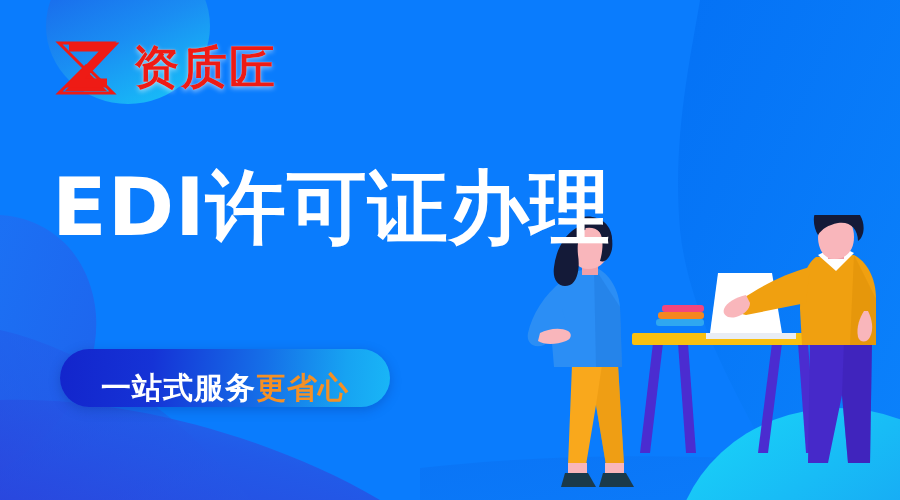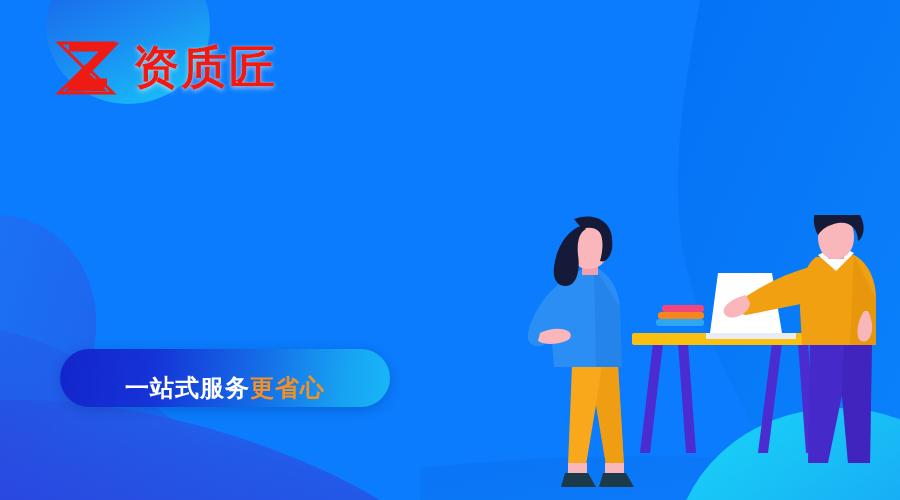--- a/index.html
+++ b/index.html
@@ -62,21 +62,21 @@
     width: 330px;
     height: 58px;
     border-radius: 29px;
     background: linear-gradient(95deg, #1325cc 0%, #1533d6 28%, #1570e8 62%, #17a3f2 86%, #19b6f7 100%);
     display: flex;
     align-items: center;
     justify-content: center;
     box-shadow: 0 3px 12px rgba(5,30,110,.25);
   }
   #subtitle-pill .pill-inner {
-    font-size: 24px;
+    font-size: 30px;
     font-weight: 700;
     letter-spacing: 1px;
     white-space: nowrap;
     line-height: 1;
     font-family: "DejaVu Sans", "Liberation Sans", sans-serif;
     margin-top: 19px;
   }
   .pill-white { color: #ffffff; }
   .pill-orange { color: #f59024; }
 </style>
@@ -213,18 +213,19 @@
 
       <path d="M 4 6 L 58 6 L 31 33 Z" fill="none" stroke="#ee1b15" stroke-width="3"></path>
       <path d="M 4 56 L 58 56 L 31 29 Z" fill="none" stroke="#ee1b15" stroke-width="3"></path>
       <path d="M 10 54 L 52 54 L 31 33 Z" fill="#ee1b15"></path>
 
       <path d="M 14 10 L 54 10 L 20 46 L 52 46" fill="none" stroke="#ee1b15" stroke-width="9" stroke-linejoin="miter"></path>
     </svg>
     <span id="logo-text">资质匠</span>
   </div>
 
+  <div id="headline">EDI许可证办理</div>
 
   <div id="subtitle-pill">
     <span class="pill-inner"><span class="pill-white">一站式服务</span><span class="pill-orange">更省心</span></span>
   </div>
 
 </div>
 
 </body></html>

